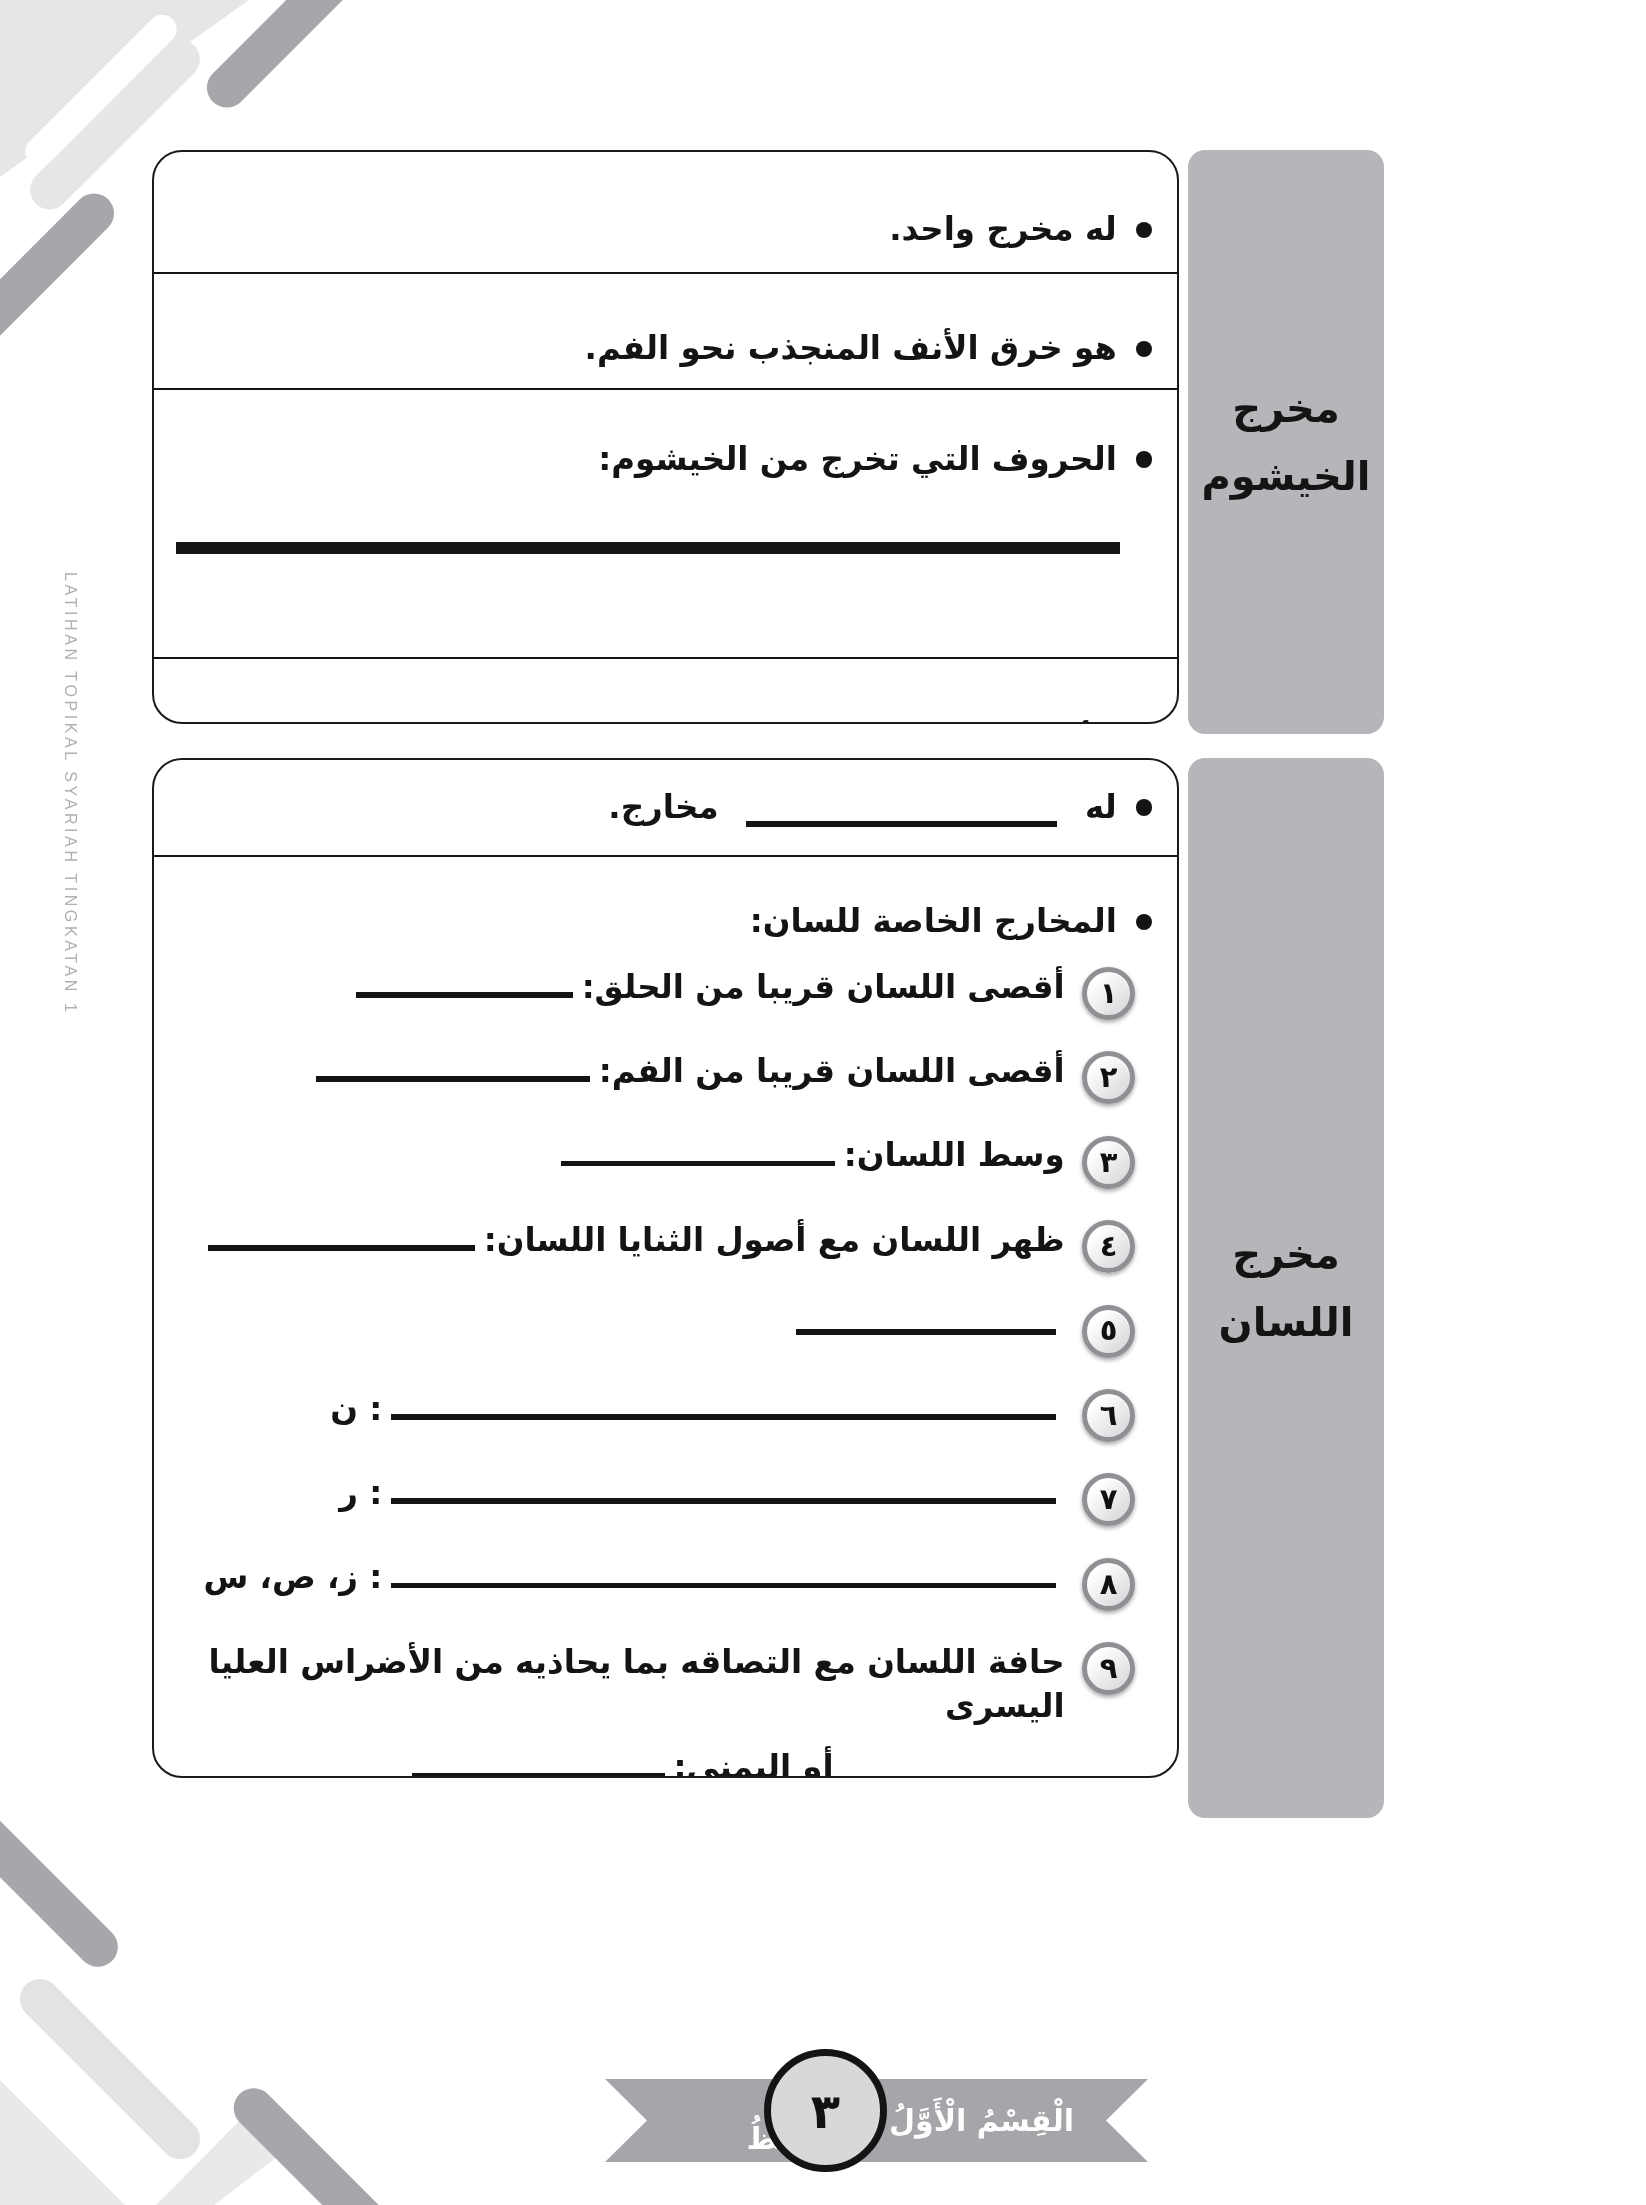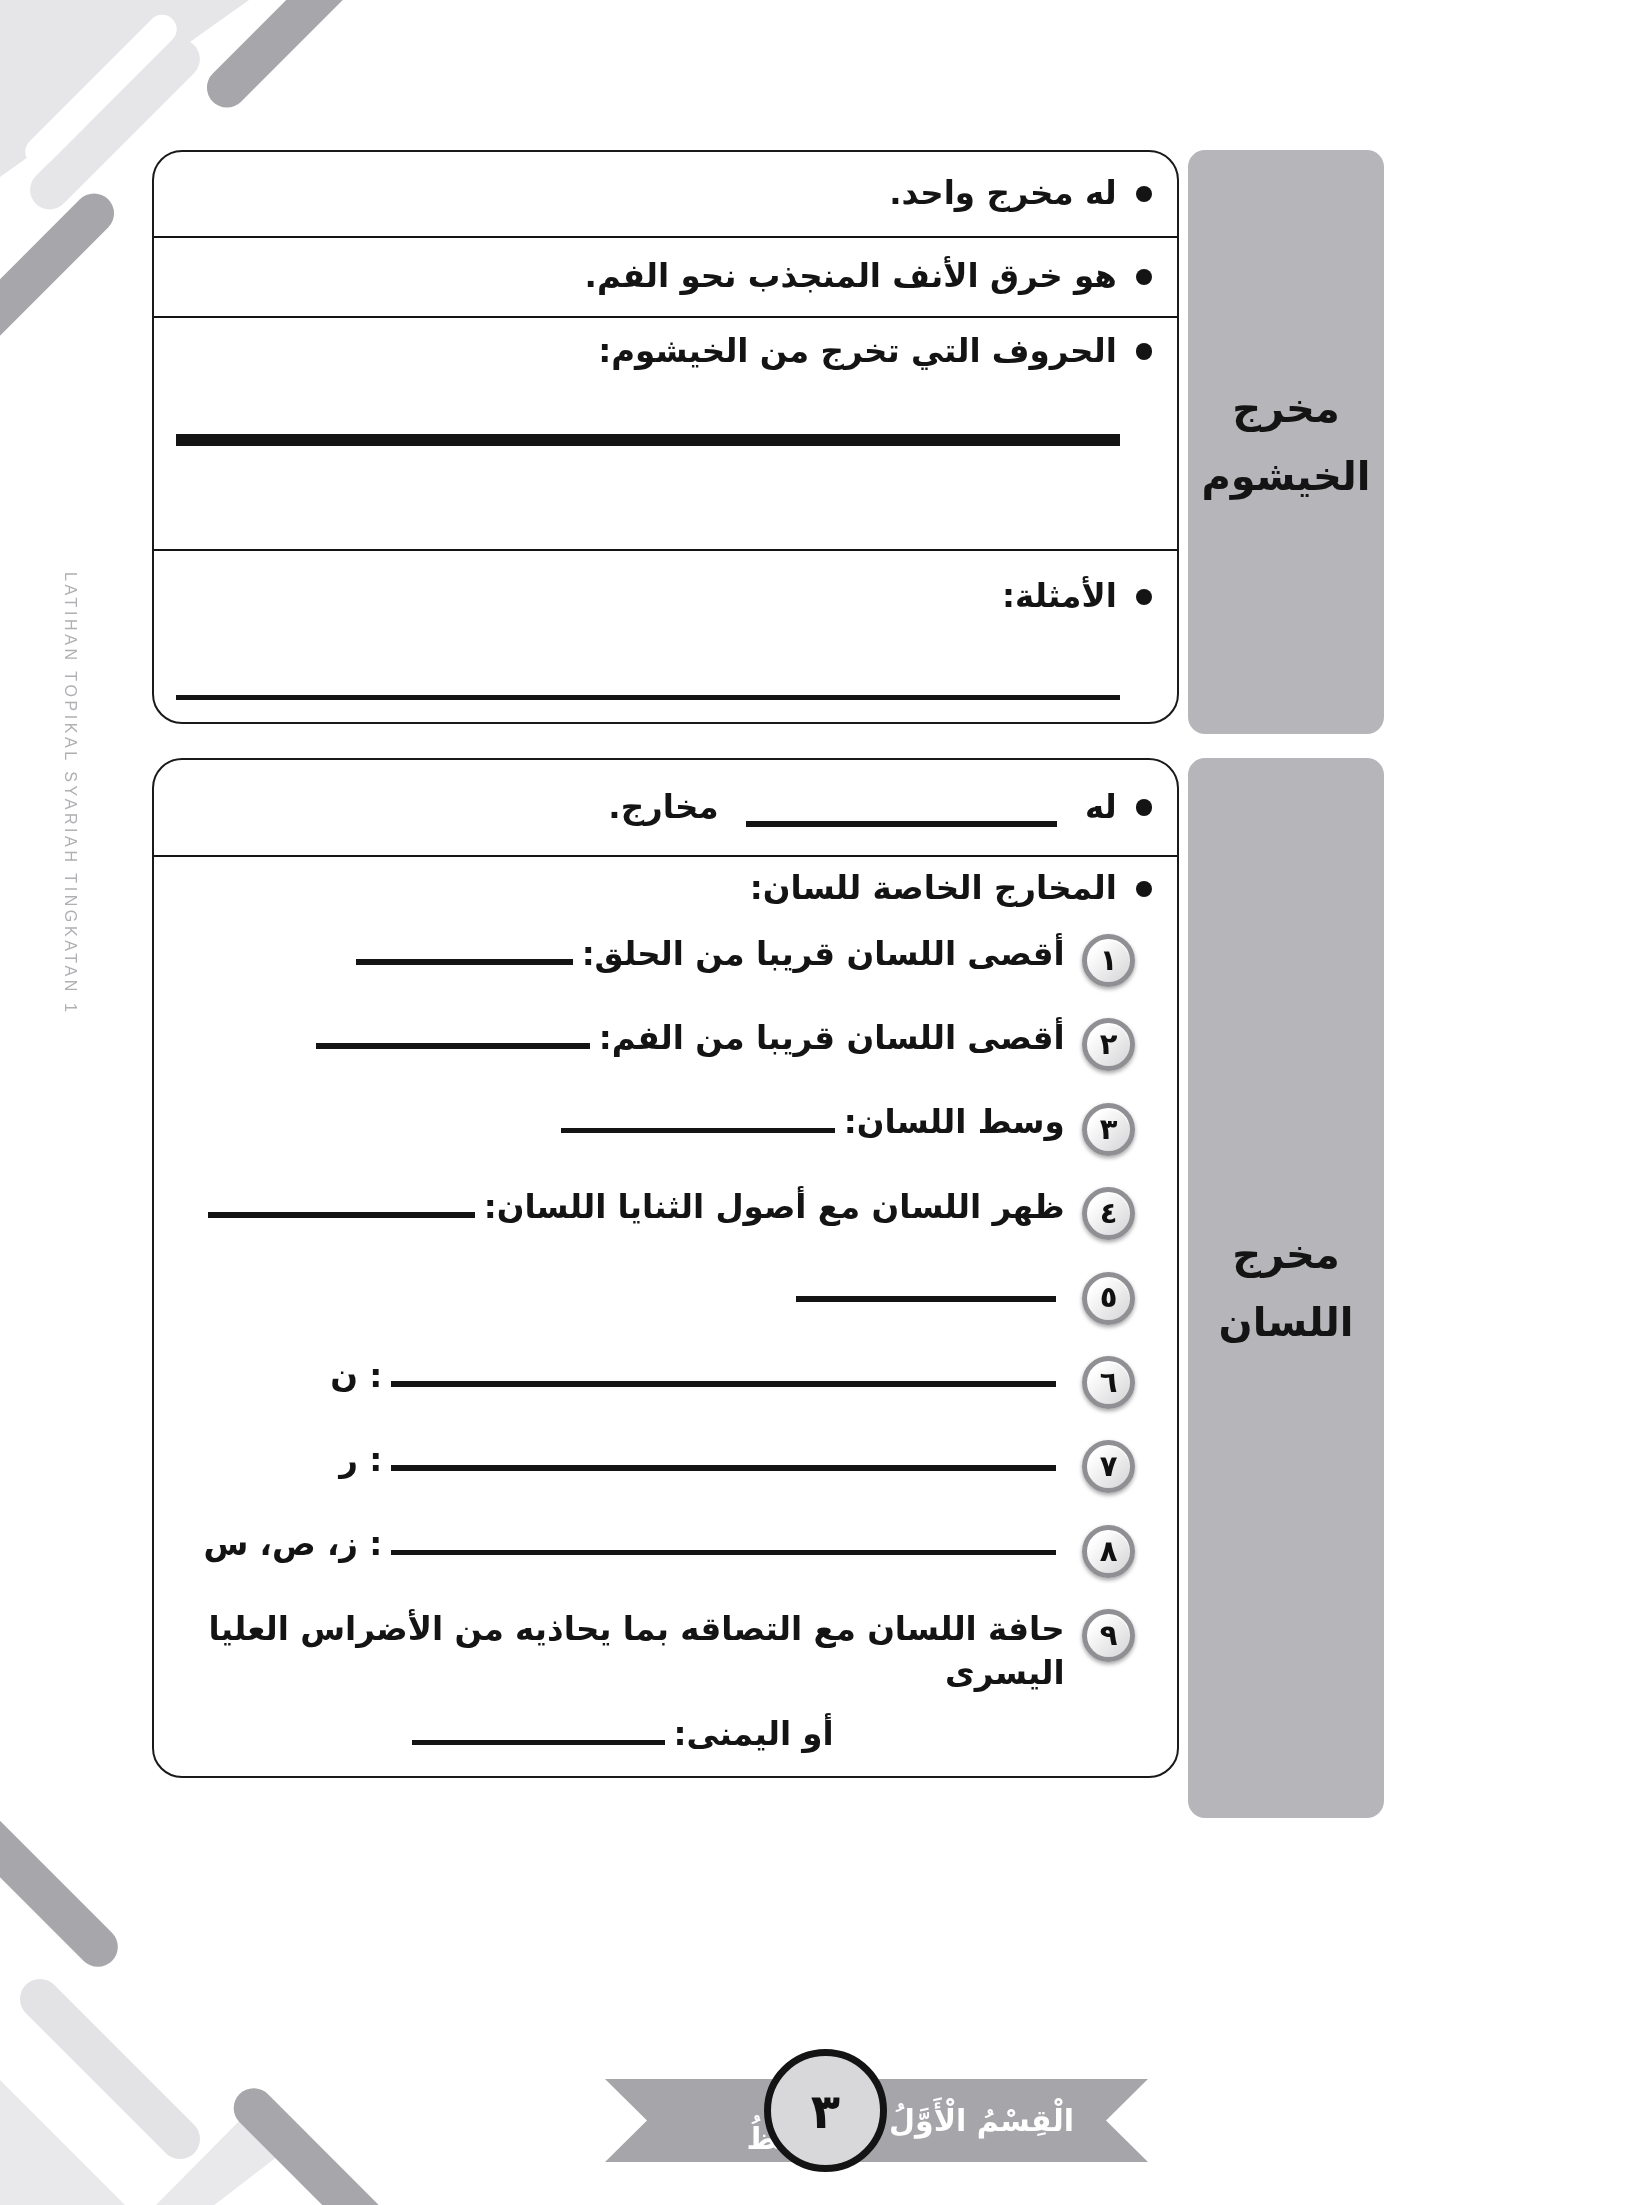--- a/index.html
+++ b/index.html
@@ -36,38 +36,38 @@
   .panel1{top:150px;height:574px;display:flex;flex-direction:column;}
   .panel2{top:758px;height:1020px;}
   .tab{position:absolute;background:#b6b6ba;border-radius:17px;display:flex;flex-direction:column;
        justify-content:center;align-items:center;font-size:40px;font-weight:bold;line-height:1.7;
        direction:rtl;color:#141414;}
   .tab1{left:1188px;top:150px;width:196px;height:584px;}
   .tab2{left:1188px;top:758px;width:196px;height:1060px;}
 
   .hdiv{border-top:2.9px solid #141414;flex:none;}
   .prow{display:flex;flex-direction:column;justify-content:center;
-        padding:0 24.6px 0 42px;box-sizing:border-box;flex:none;}
+        padding:0 24.6px 0 42px;box-sizing:border-box;flex:none;margin-top:36px;}
   .rowline{display:flex;align-items:center;gap:19px;direction:rtl;}
   .bullet{width:16.6px;height:16.6px;border-radius:50%;background:#141414;flex:none;}
   .r1{height:84px;}
   .r2{height:78px;}
   .r3{height:231px;justify-content:flex-start;padding-top:11.6px;}
   .r4{flex:1;justify-content:flex-start;padding-top:24px;}
   .blank-wide{height:5.8px;background:#141414;margin-left:-20px;margin-right:32.5px;flex:none;}
   .r3 .blank-wide:nth-of-type(1){margin-top:38px;}
   .r3 .blank-wide:nth-of-type(2){margin-top:61px;}
   .r4 .blank-wide{margin-top:auto;margin-bottom:21.7px;}
 
   
   .introrow{height:95px;display:flex;align-items:center;gap:19px;
             padding:0 24.6px 0 42px;box-sizing:border-box;direction:rtl;}
   .blank{display:inline-block;height:5.8px;background:#141414;margin:0 8.7px;vertical-align:0;}
   .introrow .blank{width:311px;align-self:center;margin-top:33px;}
-  .subrow{margin-top:10px;padding:0 24.6px 0 42px;}
+  .subrow{margin-top:43px;padding:0 24.6px 0 42px;}
   .items{list-style:none;margin:21.7px 0 0;padding:0 42px 0 32px;direction:rtl;}
   .items li{display:flex;align-items:flex-start;gap:17.3px;margin-bottom:30px;}
   .numcircle{flex:none;width:53px;height:53px;margin-top:1.4px;border-radius:50%;
              border:5px solid #8f8f94;background:linear-gradient(135deg,#ffffff 20%,#dcdcde 85%);
              box-shadow:0 2.2px 4.3px rgba(0,0,0,0.35), inset 0 1.4px 1.4px #fff;
              display:flex;align-items:center;justify-content:center;
              font-size:29px;font-weight:bold;color:#111;box-sizing:border-box;}
   .item-body{flex:1;min-width:0;}
   .items li:nth-child(1) .blank{width:217px;}
   .items li:nth-child(2) .blank{width:274px;}

